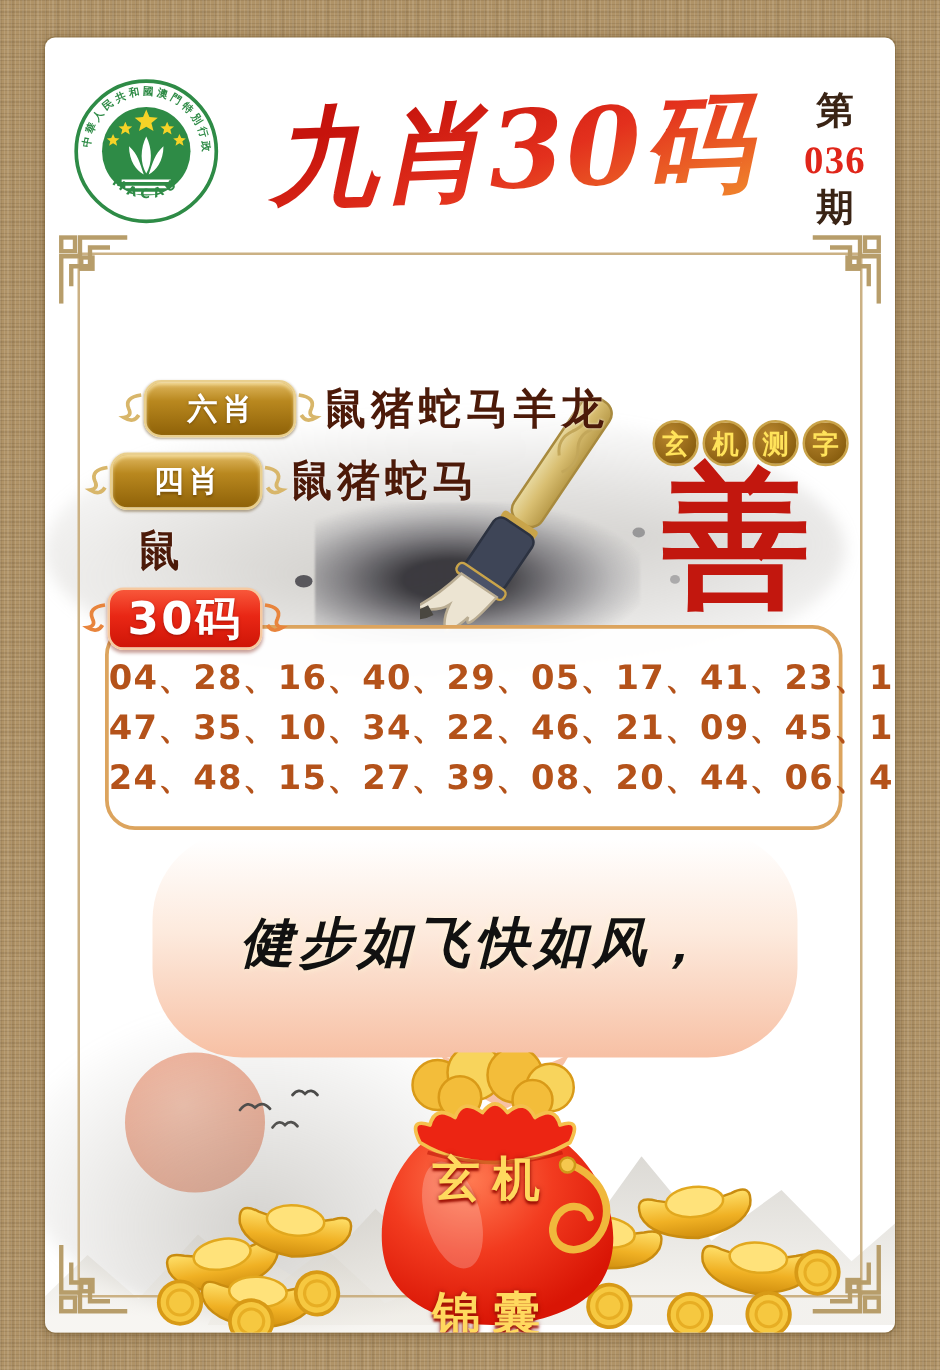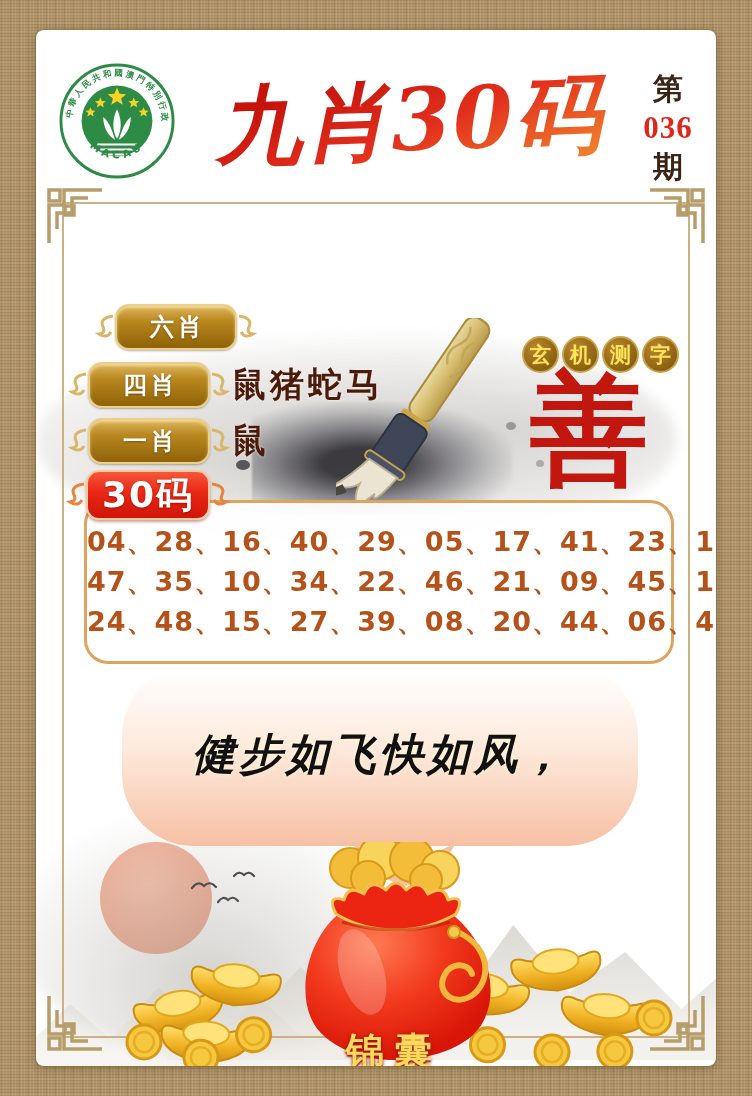--- a/index.html
+++ b/index.html
@@ -221,43 +221,35 @@
   <div class="abs rowline" style="left:64px;top:274px;margin-left:15px;">
     <div class="badge">
       <svg class="flo left" viewBox="0 0 22 30">
           <path d="M20 4 Q6 6 10 15 Q13 21 6 22 Q14 27 18 20" stroke="#d8b66a" stroke-width="3" fill="none"></path>
         </svg>
       <span>六肖</span>
       <svg class="flo right" viewBox="0 0 22 30">
           <path d="M20 4 Q6 6 10 15 Q13 21 6 22 Q14 27 18 20" stroke="#d8b66a" stroke-width="3" fill="none"></path>
         </svg>
     </div>
+    <div class="zval">鼠猪蛇马羊龙</div>
   </div>
   <div class="abs rowline" style="left:52px;top:332px;">
     <div class="badge">
       <svg class="flo left" viewBox="0 0 22 30">
           <path d="M20 4 Q6 6 10 15 Q13 21 6 22 Q14 27 18 20" stroke="#d8b66a" stroke-width="3" fill="none"></path>
         </svg>
       <span>四肖</span>
       <svg class="flo right" viewBox="0 0 22 30">
           <path d="M20 4 Q6 6 10 15 Q13 21 6 22 Q14 27 18 20" stroke="#d8b66a" stroke-width="3" fill="none"></path>
         </svg>
     </div>
     <div class="zval">鼠猪蛇马</div>
   </div>
   <div class="abs rowline" style="left:52px;top:388px;">
-    <div class="badge">
-      <svg class="flo left" viewBox="0 0 22 30">
-          <path d="M20 4 Q6 6 10 15 Q13 21 6 22 Q14 27 18 20" stroke="#d8b66a" stroke-width="3" fill="none"></path>
-        </svg>
-      <span>一肖</span>
-      <svg class="flo right" viewBox="0 0 22 30">
-          <path d="M20 4 Q6 6 10 15 Q13 21 6 22 Q14 27 18 20" stroke="#d8b66a" stroke-width="3" fill="none"></path>
-        </svg>
-    </div>
     <div class="zval">鼠</div>
   </div>
 
   <div class="abs mystic" style="left:486px;top:306px;">
     <div class="mcir">玄</div>
     <div class="mcir">机</div>
     <div class="mcir">测</div>
     <div class="mcir">字</div>
   </div>
   <div class="abs seal" style="left:478px;top:326px;">善</div>
@@ -357,15 +349,16 @@
       <circle cx="92" cy="36" r="17"></circle>
         <circle cx="150" cy="38" r="16"></circle>
     </g>
     <path d="M74 64 C34 86 18 148 38 182 C54 208 92 218 118 218 C148 218 194 208 208 178 C226 142 206 88 164 64 C138 54 98 54 74 64 Z" fill="url(#redG)"></path>
     <path d="M60 72 Q50 52 68 58 Q72 42 88 52 Q94 36 110 48 Q120 34 130 48 Q144 36 152 52 Q168 42 172 58 Q190 52 180 72 Q152 88 120 88 Q86 88 60 72 Z" fill="#ec2513" stroke="#f5c04d" stroke-width="3" stroke-linejoin="round"></path>
     <path d="M66 80 Q120 96 174 80" stroke="#b81204" stroke-width="3" fill="none" opacity=".55"></path>
     <ellipse cx="86" cy="130" rx="22" ry="44" fill="rgba(255,255,255,.22)" transform="rotate(-16 86 130)"></ellipse>
     <path d="M176 88 C212 100 218 134 198 152 C180 166 160 152 168 134 C174 120 192 120 196 132" stroke="#f0b83c" stroke-width="6" fill="none" stroke-linecap="round"></path>
     <circle cx="178" cy="90" r="6" fill="#f5c84e" stroke="#cf9a1a" stroke-width="2"></circle>
   </svg>
+  <div class="abs bagtext bt1" style="left:240px;top:888px;">玄机</div>
   <div class="abs bagtext bt2" style="left:240px;top:996px;">锦囊</div>
 
 </div>
 
 </body></html>

